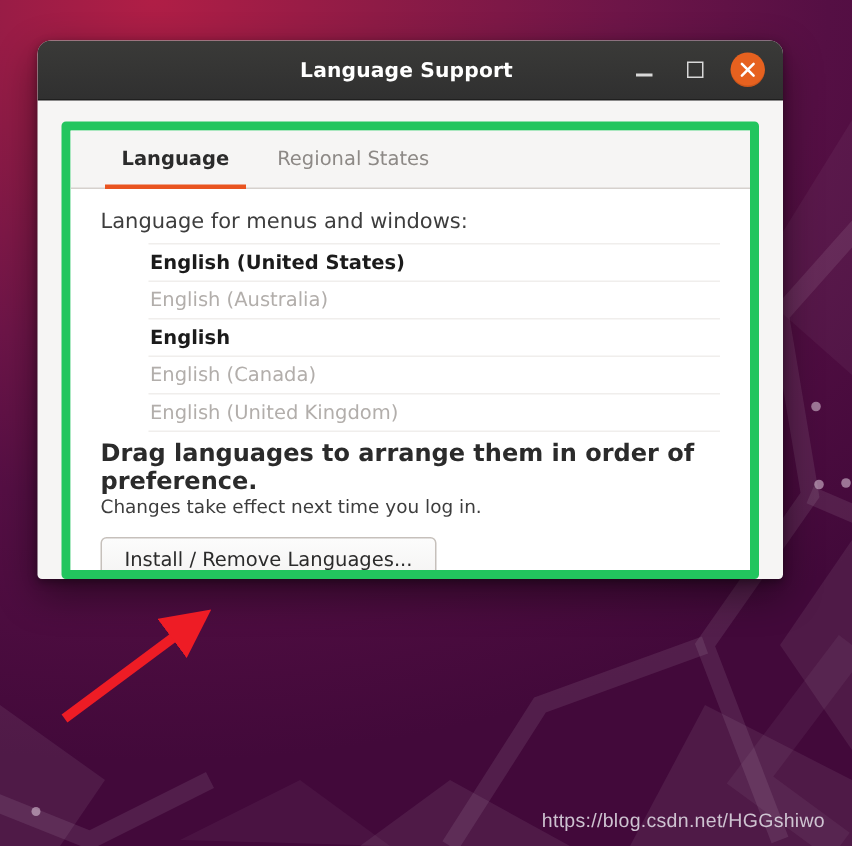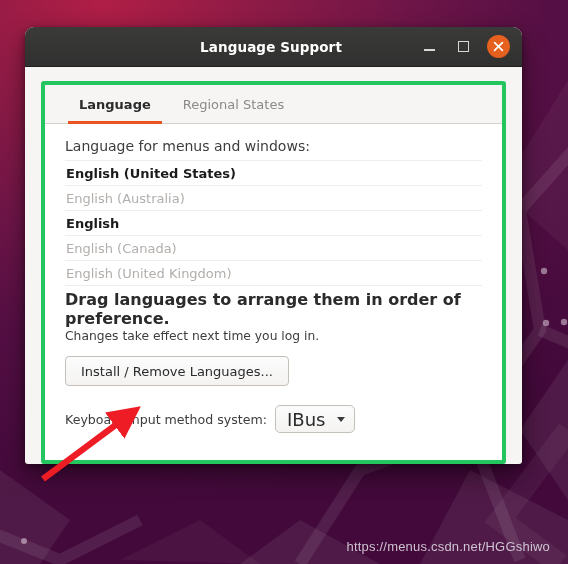--- a/index.html
+++ b/index.html
@@ -25,21 +25,21 @@
     overflow: hidden;
   }
   #desktop svg { position: absolute; inset: 0; }
 
   
   #window {
     position: absolute;
     left: 25px;
     top: 27px;
     width: 497px;
-    height: 437px;
+    height: 359px;
     border-radius: 9px 9px 3px 3px;
     background: #f6f5f4;
     box-shadow: 0 10px 26px rgba(0,0,0,.45), 0 2px 6px rgba(0,0,0,.35);
     overflow: hidden;
     display: flex;
     flex-direction: column;
   }
 
   
   #titlebar {
@@ -80,21 +80,21 @@
     line-height: 1;
     cursor: pointer;
     box-shadow: inset 0 -1px 0 rgba(0,0,0,.12);
   }
   .close-btn svg { display: block; }
 
   
   #notebook {
     margin: 14px 16px 0 16px;
     flex: 1 1 auto;
-    border: 4px solid #22c55e;
+    border: 6px solid #22c55e;
     border-radius: 3px;
     background: #ffffff;
     display: flex;
     flex-direction: column;
     overflow: hidden;
   }
   #tabbar {
     height: 39px;
     flex: 0 0 39px;
     background: #f6f5f4;
@@ -129,21 +129,21 @@
     position: relative;
   }
 
   .section-label {
     font-size: 14px;
     color: #3d3d3d;
     margin-bottom: 6px;
   }
 
   
-  #langlist { border-top: 1px solid #f0eeec; }
+  #langlist { border-top: 1px solid #f0eeec; margin-left: 32px; }
   .lang-row {
     height: 25px;
     display: flex;
     align-items: center;
     font-size: 13px;
     color: #b2aeab;
     border-bottom: 1px solid #f0eeec;
     cursor: pointer;
     padding-left: 1px;
   }
@@ -361,13 +361,13 @@
 
 <svg id="annotation">
   <defs>
     <marker id="arrowhead" markerWidth="5" markerHeight="5" refX="1.2" refY="2.5" orient="auto">
       <polygon points="0,0 5,2.5 0,5" fill="#ee1c25"></polygon>
     </marker>
   </defs>
   <line x1="43" y1="479" x2="121" y2="421" stroke="#ee1c25" stroke-width="6.5" stroke-linecap="butt" marker-end="url(#arrowhead)"></line>
 </svg>
 
-<div id="watermark">https://menus.csdn.net/HGGshiwo</div>
+<div id="watermark">https://blog.csdn.net/HGGshiwo</div>
 
 </body></html>

